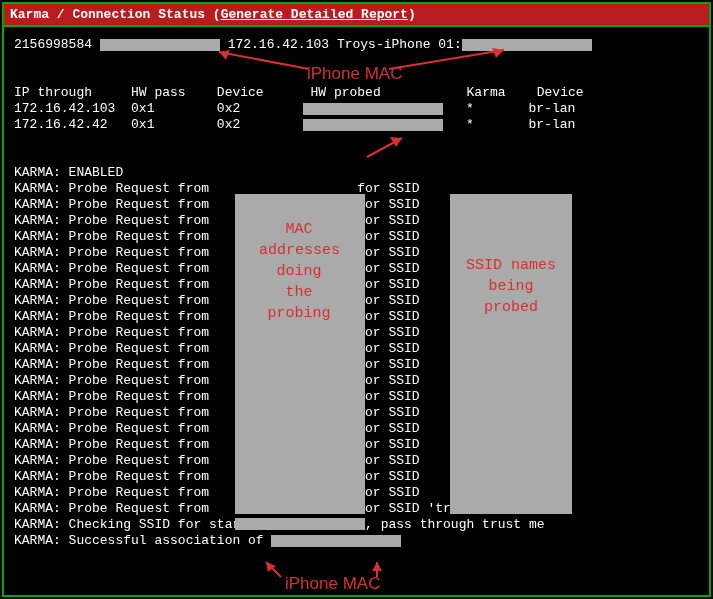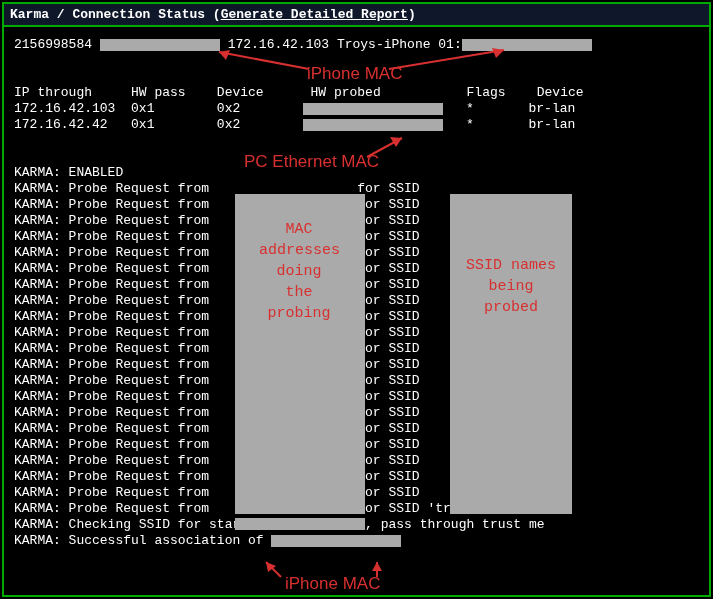--- a/index.html
+++ b/index.html
@@ -14,21 +14,21 @@
     position: relative;
   }
   .outer-border {
     border: 2px solid #00aa00;
     width: 709px;
     height: 595px;
     margin: 2px;
     position: relative;
   }
   .header {
-    background: #0f172a;
+    background: #b91c1c;
     color: #fff;
     font-weight: bold;
     padding: 3px 6px;
     border-bottom: 2px solid #00aa00;
   }
   .header a {
     color: #fff;
     text-decoration: underline;
   }
   .content {
@@ -83,21 +83,21 @@
 <body>
 
 <div class="outer-border">
   <div class="header">
     <span>Karma / Connection Status</span> (<a href="#">Generate Detailed Report</a>)
   </div>
 
   <div class="content"><span>2156998584</span> <span class="grey-bar" style="width:120px"></span> <span>172.16.42.103</span> <span>Troys-iPhone</span> <span>01:</span><span class="grey-bar" style="width:130px"></span>
 
 
-<span>IP through</span>     <span>HW pass</span>    <span>Device</span>      <span>HW probed</span>           <span>Flags</span>    <span>Device</span>
+<span>IP through</span>     <span>HW pass</span>    <span>Device</span>      <span>HW probed</span>           <span>Karma</span>    <span>Device</span>
 <span>172.16.42.103</span>  <span>0x1</span>        <span>0x2</span>        <span class="grey-bar" style="width:140px"></span>   <span>*</span>       <span>br-lan</span>
 <span>172.16.42.42</span>   <span>0x1</span>        <span>0x2</span>        <span class="grey-bar" style="width:140px"></span>   <span>*</span>       <span>br-lan</span>
 
 
 <span>KARMA: ENABLED</span>
 <span id="probe-lines">KARMA: Probe Request from                   for SSID
 KARMA: Probe Request from                   for SSID
 KARMA: Probe Request from                   for SSID
 KARMA: Probe Request from                   for SSID
 KARMA: Probe Request from                   for SSID
@@ -119,21 +119,20 @@
 KARMA: Probe Request from                   for SSID 'trust me'
 </span><span>KARMA: Checking SSID for start of association, pass through trust me</span>
 <span>KARMA: Successful association of</span> <span class="grey-bar" style="width:130px"></span>
 </div>
 
   <div class="mac-overlay" style="left:231px; top:190px; width:130px; height:320px;"></div>
   <div class="mac-overlay" style="left:446px; top:190px; width:122px; height:320px;"></div>
   <div class="mac-overlay" style="left:231px; top:514px; width:130px; height:12px;"></div>
 
   <div class="annot" style="left:303px; top:60px;">iPhone MAC</div>
-  <div class="annot" style="left:240px; top:148px;">PC Ethernet MAC</div>
   <div class="annot-box" style="left:255px; top:215px; width:80px; white-space:normal;"><span>MAC<br>addresses<br>doing the<br>probing</span></div>
   <div class="annot-box" style="left:452px; top:215px; width:110px; white-space:normal;margin-top:36px;"><span>SSID names<br>being<br>probed</span></div>
   <div class="annot" style="left:281px; top:570px;">iPhone MAC</div>
 
   <svg class="arrow" style="left:200px; top:40px; width:110px; height:30px;">
     <line x1="105" y1="25" x2="15" y2="8"></line>
     <polygon points="15,8 26,6 22,16"></polygon>
   </svg>
   <svg class="arrow" style="left:380px; top:40px; width:130px; height:30px;">
     <line x1="5" y1="25" x2="120" y2="6"></line>

